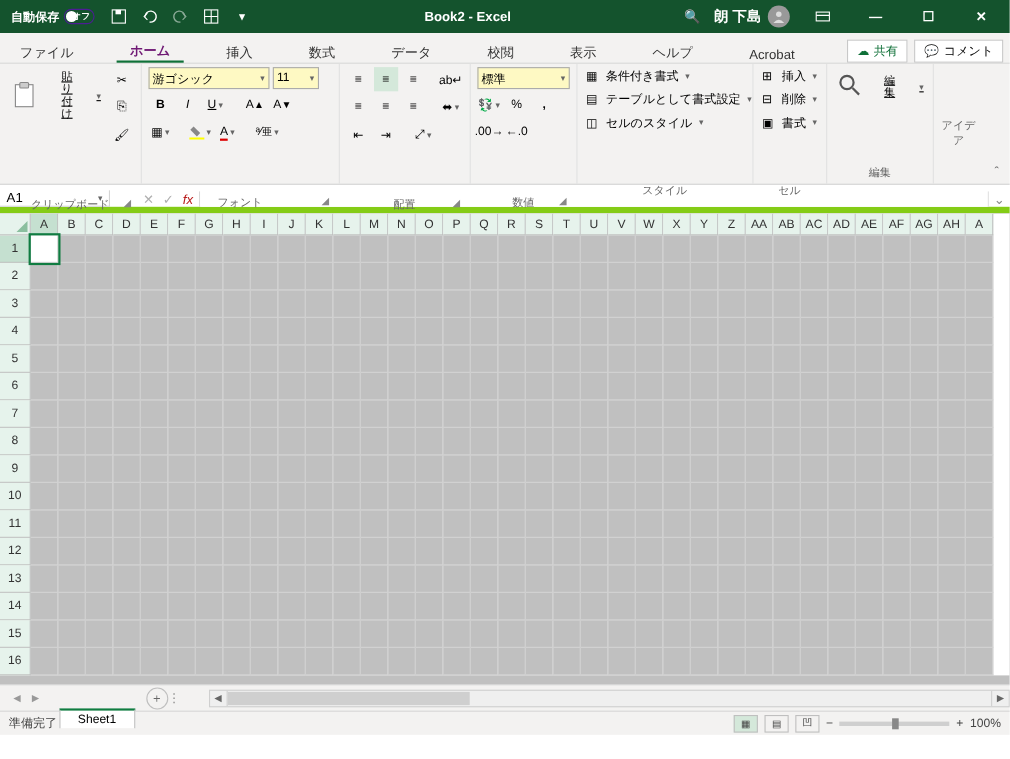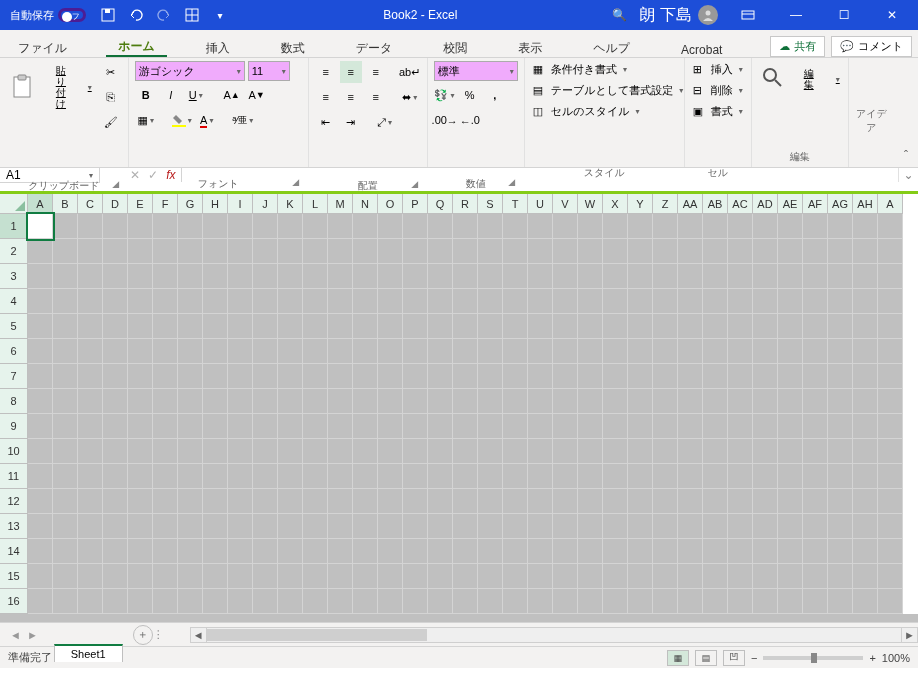--- a/index.html
+++ b/index.html
@@ -1,60 +1,60 @@
 <!DOCTYPE html>
 <html><head>
 <meta charset="utf-8">
 <style>
 * { box-sizing: border-box; margin: 0; padding: 0; font-family: "Yu Gothic UI", "Meiryo", sans-serif; }
 body { width: 918px; height: 690px; background: #fff; overflow: hidden; font-size: 12px; }
 
 
-.titlebar { height: 30px; background: #1d4ed8; display: flex; align-items: center; color: #fff; padding: 0 4px; }
+.titlebar { height: 30px; background: #14532d; display: flex; align-items: center; color: #fff; padding: 0 4px; font-weight: bold; }
 .titlebar .autosave { display: flex; align-items: center; gap: 4px; margin-left: 6px; font-size: 11px; }
-.toggle { width: 28px; height: 14px; border: 3px solid #4c1d95; border-radius: 7px; position: relative; display: inline-block; font-size: 8px; line-height: 12px; text-align: right; padding-right: 3px; }
+.toggle { width: 28px; height: 14px; border: 1px solid #4c1d95; border-radius: 7px; position: relative; display: inline-block; font-size: 8px; line-height: 12px; text-align: right; padding-right: 3px; }
 .toggle::before { content: ""; position: absolute; left: 1px; top: 1px; width: 10px; height: 10px; background: #fff; border-radius: 50%; }
 .qat { display: flex; align-items: center; gap: 12px; margin-left: 14px; }
 .qat-icon { width: 16px; height: 16px; display: flex; align-items: center; justify-content: center; }
 .spacer { flex: 1; }
 .titlebar .title { color: #fff; font-size: 12px; }
 .titlebar .right { display: flex; align-items: center; gap: 12px; margin-right: 4px; }
 .search-icon::before { content: "🔍"; font-size: 12px; }
-.user { display: flex; align-items: center; gap: 6px; font-size: 16px; }
+.user { display: flex; align-items: center; gap: 6px; font-size: 13px; }
 .avatar { width: 20px; height: 20px; background: #999; border-radius: 50%; display: flex; align-items: center; justify-content: center; }
 .winbtn { width: 36px; height: 28px; display: flex; align-items: center; justify-content: center; color: #fff; }
 
 
 .tabrow { height: 28px; background: #f3f2f1; display: flex; align-items: flex-end; border-bottom: 1px solid #d4d4d4; padding-left: 6px; gap: 27px; }
 .tab { padding: 0 12px; display: flex; align-items: center; font-size: 12px; color: #333; }
-.tab.active { color: #4d7c0f; font-weight: 600; border-bottom: 2px solid #0f7038; }
+.tab.active { color: #701a75; font-weight: 600; border-bottom: 2px solid #0f7038; }
 .tabrow .right { margin-left: auto; display: flex; align-items: center; gap: 6px; padding-right: 6px; }
 .sharebtn, .commentbtn { border: 1px solid #c8c8c8; background: #fff; padding: 2px 8px; font-size: 11px; display: flex; align-items: center; gap: 4px; }
 .sharebtn { color: #0f7038; }
 
 
 .ribbon { height: 110px; background: #f3f2f1; display: flex; border-bottom: 1px solid #d4d4d4; }
 .group { border-right: 1px solid #e1e1e1; display: flex; flex-direction: column; padding: 3px 6px 1px 6px; }
 .group-body { flex: 1; display: flex; align-items: flex-start; gap: 6px; }
 .group-label { text-align: center; font-size: 10px; color: #666; padding: 2px 0; position: relative; margin-top: 44px; }
 .group-label .launcher { position: absolute; right: 0; top: 2px; width: 12px; height: 12px; font-size: 9px; color: #888; }
 .bigbtn { display: flex; flex-direction: row; align-items: center; gap: 18px; padding: 4px 2px; min-width: 40px; text-decoration: underline; }
 .bigbtn .icon { width: 28px; height: 28px; }
 .bigbtn .lbl { font-size: 10px; text-align: center; line-height: 1.1; }
 .small-col { display: flex; flex-direction: column; gap: 3px; }
 .small-row { display: flex; align-items: center; gap: 3px; }
 .smallbtn { width: 22px; height: 22px; display: flex; align-items: center; justify-content: center; font-size: 11px; border: 1px solid transparent; }
-.combo { border: 1px solid #ababab; background: #f0abfc; height: 20px; padding: 0 3px; display: flex; align-items: center; justify-content: space-between; font-size: 11px; }
+.combo { border: 1px solid #ababab; background: #fef9c3; height: 20px; padding: 0 3px; display: flex; align-items: center; justify-content: space-between; font-size: 11px; }
 .dd { font-size: 8px; color: #666; margin-left: 2px; }
 .styleitem { display: flex; align-items: center; gap: 4px; font-size: 11px; padding: 1px 2px; white-space: nowrap; }
 .styleitem .ic { width: 14px; height: 14px; display: inline-block; }
 .collapse-rib { margin-left: auto; align-self: flex-end; padding: 4px 10px; color: #666; }
 
 
-.formulabar { height: 26px; display: flex; align-items: flex-start; border-bottom: 3px solid #84cc16; }
+.formulabar { height: 26px; display: flex; align-items: flex-end; border-bottom: 6px solid #84cc16; }
 .namebox { width: 100px; border: 1px solid #d4d4d4; border-top: 0; border-left: 0; display: flex; align-items: center; padding: 0 6px; font-size: 12px; justify-content: space-between; background: #fff; }
 .fb-btns { display: flex; align-items: center; border-right: 1px solid #d4d4d4; padding: 0 6px; gap: 8px; color: #b0b0b0; }
 .fb-btns .fx { color: #b91c1c; font-style: italic; }
 .fb-input { flex: 1; border: 0; padding: 0 6px; }
 .fb-expand { width: 20px; display: flex; align-items: center; justify-content: center; color: #888; border-left: 1px solid #e1e1e1; }
 
 
 .grid-wrap { position: relative; height: 428px; overflow: hidden; background: #c0c0c0; }
 .grid { display: grid; background: #fff; }
 .colhdr, .rowhdr, .corner { background: #e6f3ec; border-right: 1px solid #bfbfbf; border-bottom: 1px solid #bfbfbf; font-size: 11px; display: flex; align-items: center; justify-content: center; color: #333; }

